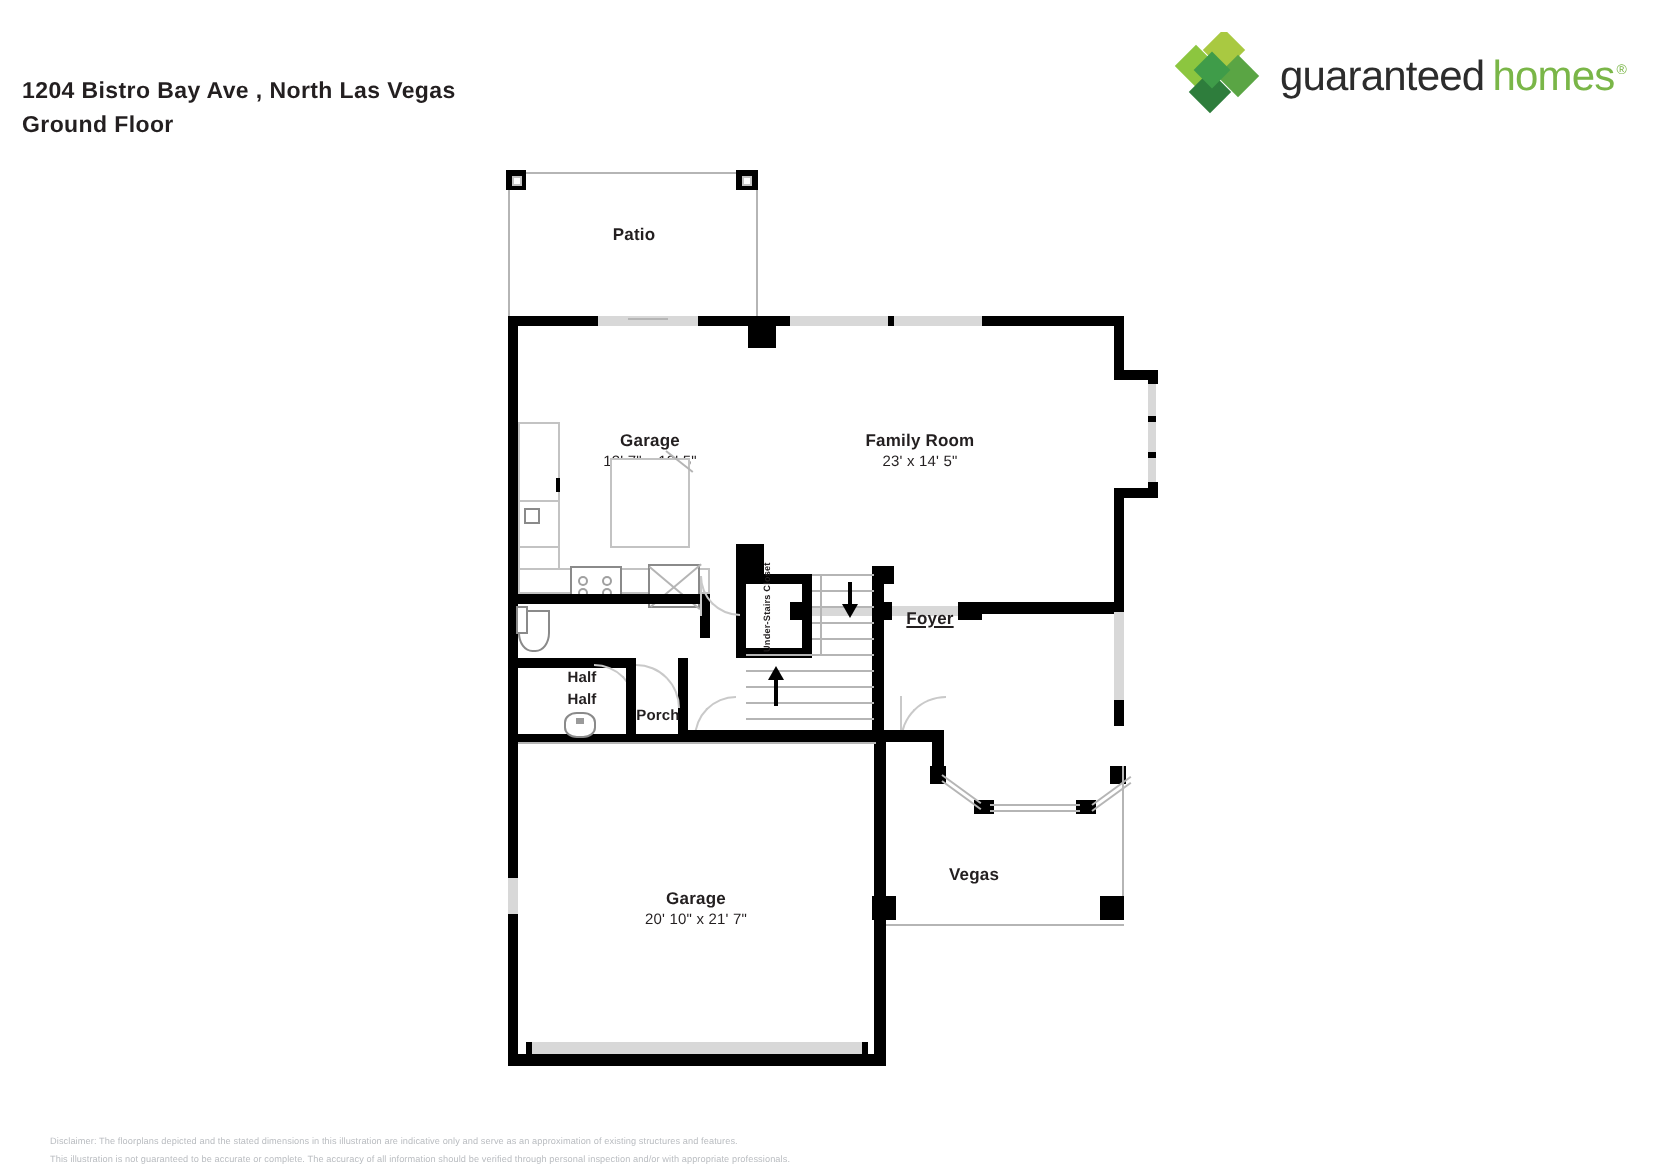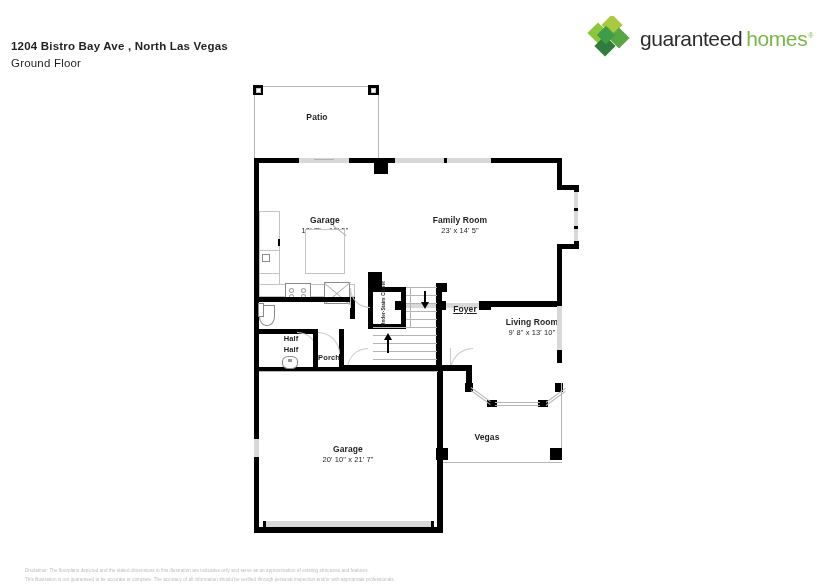--- a/index.html
+++ b/index.html
@@ -32,21 +32,21 @@
     font-size: 11.5px;
     font-weight: bold;
     letter-spacing: 0.2px;
     color: #231f20;
     line-height: 15px;
     white-space: nowrap;
     margin-top: 30px;
   }
   #floor-line {
     font-size: 11.5px;
-    font-weight: normal;
+    font-weight: bold;
     letter-spacing: 0.2px;
     color: #231f20;
     line-height: 15px;
     margin-top: 2px;
     white-space: nowrap;
   }
 
   
   #logo {
     position: absolute;
@@ -359,24 +359,20 @@
   <div class="arc" style="left:97px; top:264px; width:21px; height:21px; border-radius:100% 0 0 0; border-bottom:none; border-right:none;"></div>
   <div class="ln" style="left:97px; top:284px; width:21px; height:1px; background:#c9c9c9;"></div>
 
   <div class="label" style="left:192px; top:220px; width:46px;text-decoration:underline;">
     <span class="nm">Foyer</span>
   </div>
   <div class="w" style="left:94px; top:281px; width:98px; height:6px;"></div>
   <div class="arc" style="left:200px; top:264px; width:23px; height:23px; border-radius:100% 0 0 0; border-bottom:none; border-right:none;"></div>
   <div class="ln" style="left:200px; top:264px; width:1px; height:23px; background:#c9c9c9;"></div>
 
-  <div class="label" style="left:232px; top:233px; width:100px;">
-    <span class="nm">Living Room</span>
-    <span class="dm">9' 8" x 13' 10"</span>
-  </div>
   <div class="g" style="left:307px;top:222px; width:5px;  height:48px;"></div>
   <div class="w" style="left:307px;top:266px; width:5px; height:13px;"></div>
 
   <div class="w" style="left:192px;top:281px; width:30px; height:6px;"></div>
   <div class="w" style="left:216px;top:281px; width:6px;  height:24px;"></div>
   <div class="w" style="left:215px;top:299px; width:8px; height:9px;"></div>
   <div class="w" style="left:237px;top:316px; width:10px;height:7px;"></div>
   <div class="w" style="left:288px;top:316px; width:10px;height:7px;"></div>
   <div class="w" style="left:305px;top:299px; width:8px; height:9px;"></div>
   <div class="ln" style="left:221px; top:303px; width:24px; height:1px; transform:rotate(36deg); transform-origin:left center;"></div>

